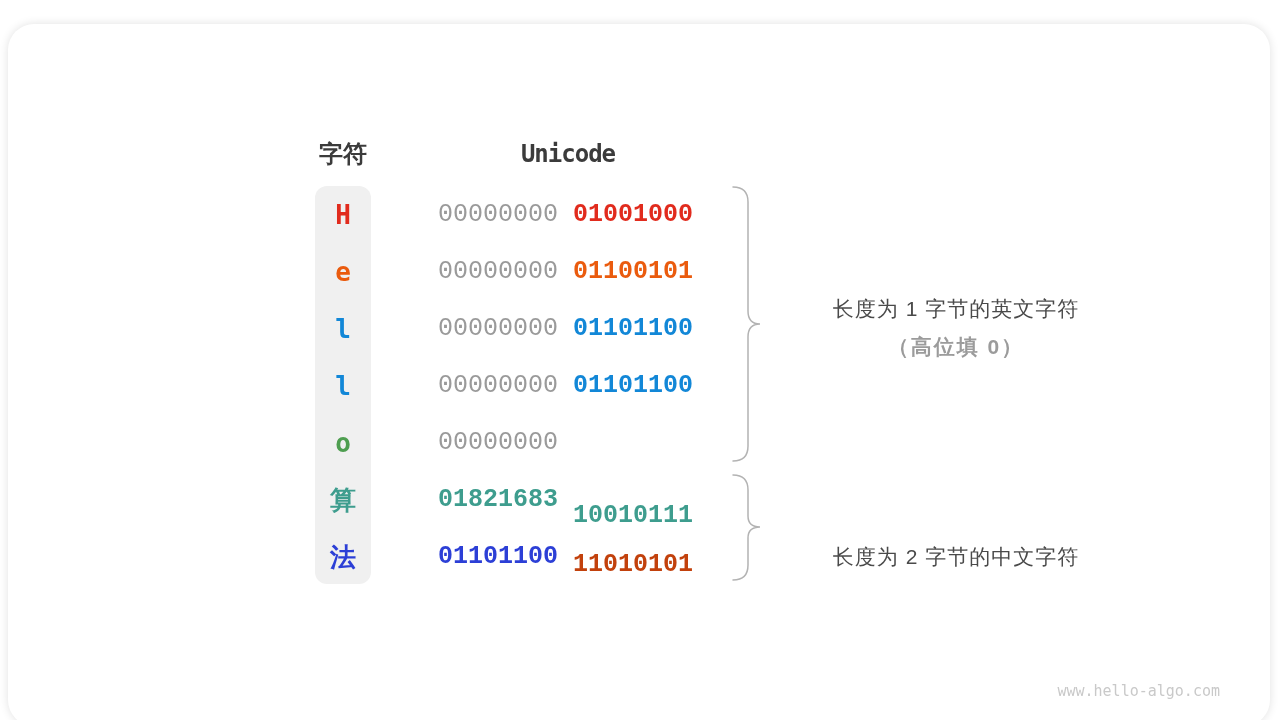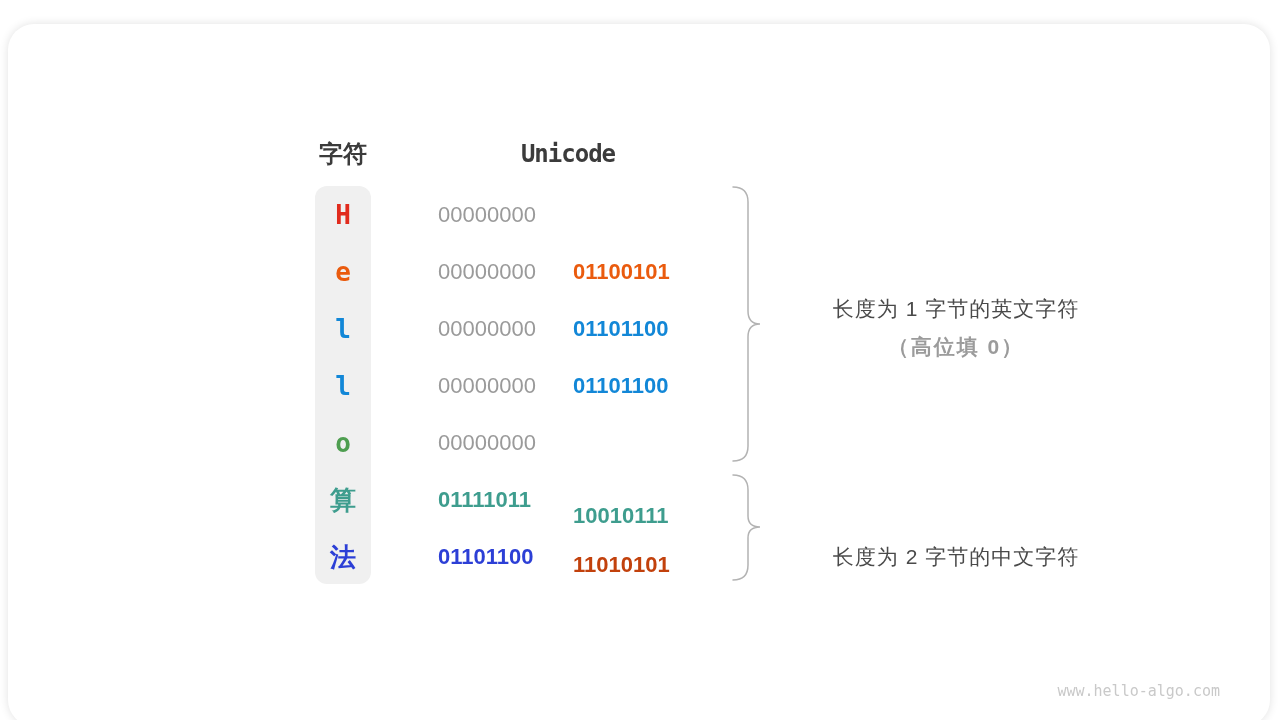--- a/index.html
+++ b/index.html
@@ -62,22 +62,22 @@
     position: absolute;
     left: 307px;
     width: 56px;
     text-align: center;
     font-size: 26px;
     font-weight: bold;
     font-family: "DejaVu Sans Mono", "Liberation Mono", monospace;
   }
   .byte {
     position: absolute;
-    font-family: Liberation Sans, sans-serif;
-    font-size: 22px;
+    font-family: Liberation Mono, monospace;
+    font-size: 25px;
     letter-spacing: 0px;
     white-space: pre;
   }
   .byte-high { left: 430px; }
   .byte-low  { left: 565px; }
   .byte.bold { font-weight: bold; }
   .braces-svg {
     position: absolute;
     left: 0;
     top: 0;
@@ -115,20 +115,21 @@
     <div class="hdr hdr-char">字符</div>
 
     <div class="hdr hdr-unicode">Unicode</div>
 
     <div class="char-band"></div>
 
     <div id="rows">
         <div class="row" style="top: 171px;">
     <span class="char-cell" style="color: rgb(225, 43, 29);">H</span>
     <span class="byte byte-high" style="color: rgb(154, 154, 154);">00000000</span>
+    <span class="byte byte-low bold" style="color: rgb(225, 43, 29);">01001000</span>
   </div>
         <div class="row" style="top: 228px;">
     <span class="char-cell" style="color: rgb(234, 91, 14);">e</span>
     <span class="byte byte-high" style="color: rgb(154, 154, 154);">00000000</span>
     <span class="byte byte-low bold" style="color: rgb(234, 91, 14);">01100101</span>
   </div>
         <div class="row" style="top: 285px;">
     <span class="char-cell" style="color: rgb(18, 135, 215);">l</span>
     <span class="byte byte-high" style="color: rgb(154, 154, 154);">00000000</span>
     <span class="byte byte-low bold" style="color: rgb(18, 135, 215);">01101100</span>
@@ -137,21 +138,21 @@
     <span class="char-cell" style="color: rgb(18, 135, 215);">l</span>
     <span class="byte byte-high" style="color: rgb(154, 154, 154);">00000000</span>
     <span class="byte byte-low bold" style="color: rgb(18, 135, 215);">01101100</span>
   </div>
         <div class="row" style="top: 399px;">
     <span class="char-cell" style="color: rgb(78, 158, 80);">o</span>
     <span class="byte byte-high" style="color: rgb(154, 154, 154);">00000000</span>
   </div>
         <div class="row" style="top: 456px;">
     <span class="char-cell" style="color: rgb(62, 157, 142);">算</span>
-    <span class="byte byte-high bold" style="color: rgb(62, 157, 142);">01111011</span>
+    <span class="byte byte-high bold" style="color: rgb(62, 157, 142);">01821683</span>
     <span class="byte byte-low bold" style="color: rgb(62, 157, 142); margin-top: 16px;">10010111</span>
   </div>
         <div class="row" style="top: 513px;">
     <span class="char-cell" style="color: rgb(44, 63, 214);">法</span>
     <span class="byte byte-high bold" style="color: rgb(44, 63, 214);">01101100</span>
     <span class="byte byte-low bold" style="color: #c2410c; margin-top: 8px;">11010101</span>
   </div>
       </div>
 
     <svg class="braces-svg" width="1280" height="720" viewBox="0 0 1280 720">

